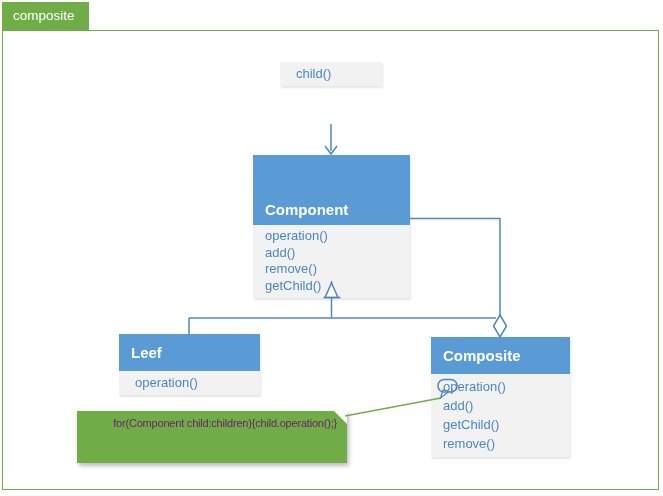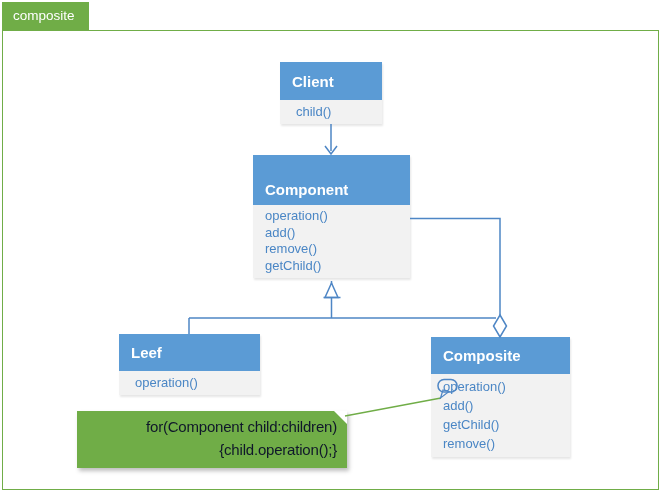--- a/index.html
+++ b/index.html
@@ -26,38 +26,38 @@
   .uml .bd{background:var(--body-bg);}
   .uml .m{color:var(--blue-text);font-size:13px;white-space:nowrap;}
 
   
   .box-client{left:280px;top:62px;width:102px;}
   .box-client .hd{height:38px;}
   .box-client .m{line-height:24px;padding-left:16px;}
 
   
   .box-component{left:253px;top:155px;width:157px;}
-  .box-component .hd{height:50px;align-items:flex-end;padding-bottom:7px;}
+  .box-component .hd{height:70px;align-items:flex-end;padding-bottom:7px;}
   .box-component .bd{padding:3px 0 4px;}
   .box-component .m{line-height:16.5px;padding-left:12px;}
 
   
   .box-leef{left:119px;top:334px;width:141px;}
   .box-leef .hd{height:37px;text-align:center;}
   .box-leef .m{line-height:24px;padding-left:16px;}
 
   
   .box-composite{left:431px;top:337px;width:139px;}
   .box-composite .hd{height:37px;}
   .box-composite .bd{padding:3px 0 4px;}
   .box-composite .m{line-height:19px;padding-left:12px;}
 
   
   .note{position:absolute;left:77px;top:411px;width:270px;min-height:52px;background:var(--green);
-        color:#0f172a;font-size:15px;line-height:1.55;text-align:right;padding:4px 10px 6px 10px;
+        color:#701a75;font-size:11px;line-height:1.55;text-align:right;padding:4px 10px 6px 10px;
         box-shadow:2px 3px 4px rgba(0,0,0,0.25);letter-spacing:-0.2px;}
   .note .fold{position:absolute;top:0;right:0;width:0;height:0;
               border-top:13px solid #fff;border-left:13px solid transparent;}
 
   .overlay{position:absolute;left:0;top:0;pointer-events:none;}
   .bl{stroke:var(--blue-line);fill:none;stroke-width:1.5;}
   .bl-fill{stroke:var(--blue-line);fill:#fff;stroke-width:1.5;}
   .gl{stroke:var(--green);fill:none;stroke-width:1.3;}
 </style>
 </head>
@@ -65,21 +65,20 @@
 
 <div class="stage">
 
   <div class="tab">
     <span>composite</span>
   </div>
 
   <div class="canvas"></div>
 
   <div class="uml box-client">
-    <div class="hd">Client</div>
     <div class="bd">
       <div class="m">child()</div>
     </div>
   </div>
 
   <div class="uml box-component">
     <div class="hd">Component</div>
     <div class="bd">
       <div class="m">operation()</div>
       <div class="m">add()</div>

